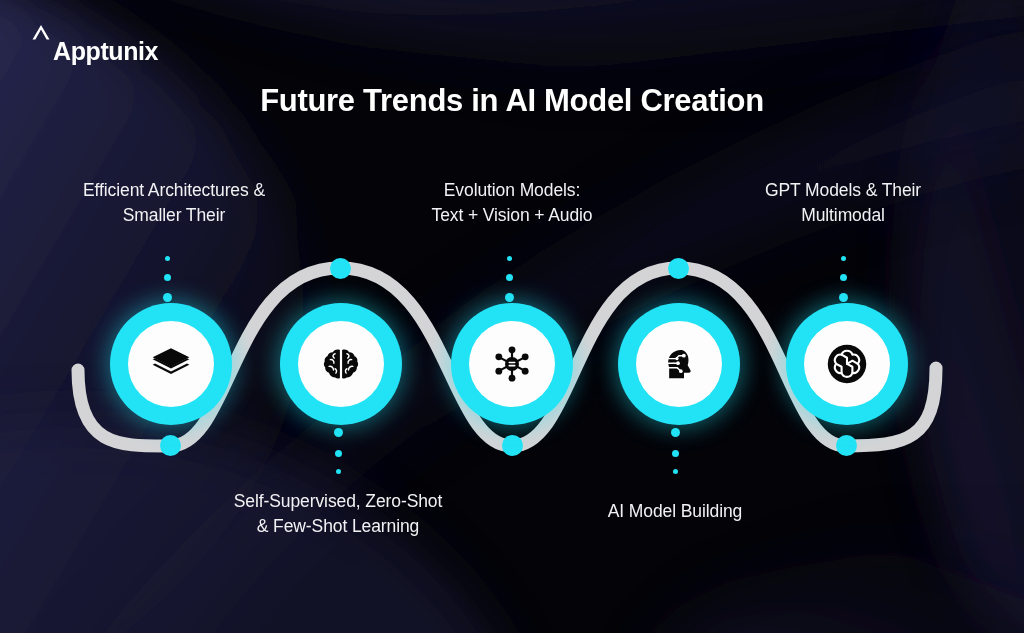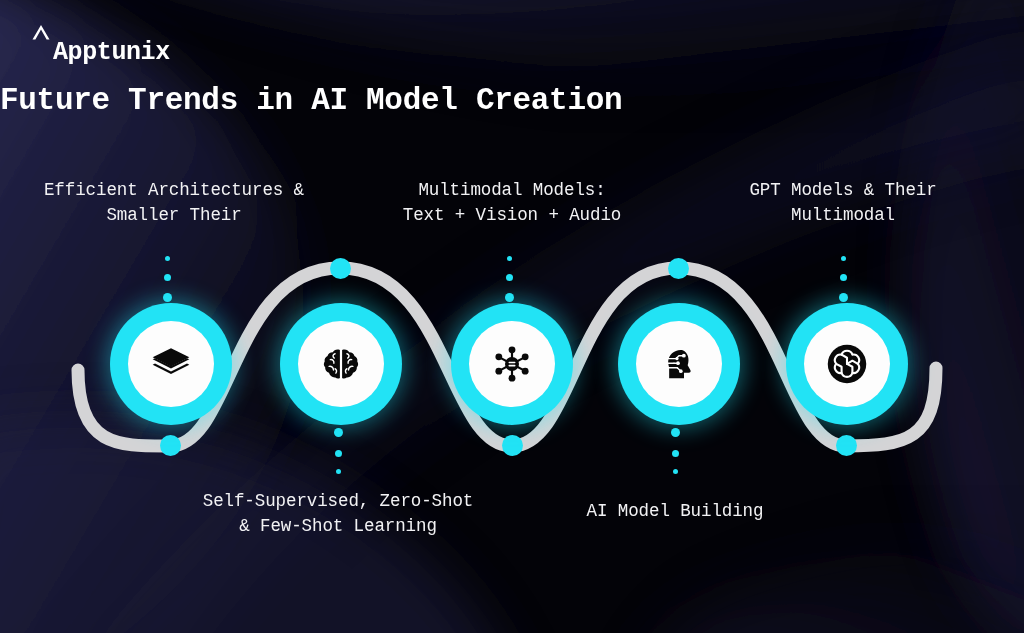--- a/index.html
+++ b/index.html
@@ -7,21 +7,21 @@
     margin: 0;
     padding: 0;
     background: #000000;
   }
   #stage {
     position: relative;
     width: 1024px;
     height: 633px;
     overflow: hidden;
     background: #8b5cf6;
-    font-family: Liberation Mono, monospace;
+    font-family: Liberation Sans, sans-serif;
   }
 
   
   .bg-layer {
     position: absolute;
     inset: 0;
     pointer-events: none;
   }
   .bg-svg { position:absolute; inset:0; width:1024px; height:633px; }
 
@@ -43,21 +43,21 @@
     letter-spacing: -0.4px;
     line-height: 1;
   }
 
   
   .title {
     position: absolute;
     top: 83px;
     left: 0;
     width: 1024px;
-    text-align: left;
+    text-align: center;
     color: #ffffff;
     font-size: 31px;
     font-weight: bold;
     letter-spacing: -0.3px;
     z-index: 30;
   }
 
   
   .flow {
     position: absolute;
@@ -361,21 +361,21 @@
     <span class="label-line">Efficient Architectures &amp;</span>
     <span class="label-line">Smaller Their</span>
   </div>
 
   <div class="label" style="left:188px; top:489px; width:300px;">
     <span class="label-line">Self-Supervised, Zero-Shot</span>
     <span class="label-line">&amp; Few-Shot Learning</span>
   </div>
 
   <div class="label" style="left:362px; top:178px; width:300px;">
-    <span class="label-line">Multimodal Models:</span>
+    <span class="label-line">Evolution Models:</span>
     <span class="label-line">Text + Vision + Audio</span>
   </div>
 
   <div class="label" style="left:525px; top:499px; width:300px;">
     <span class="label-line">AI Model Building</span>
   </div>
 
   <div class="label" style="left:693px; top:178px; width:300px;">
     <span class="label-line">GPT Models &amp; Their</span>
     <span class="label-line">Multimodal</span>

